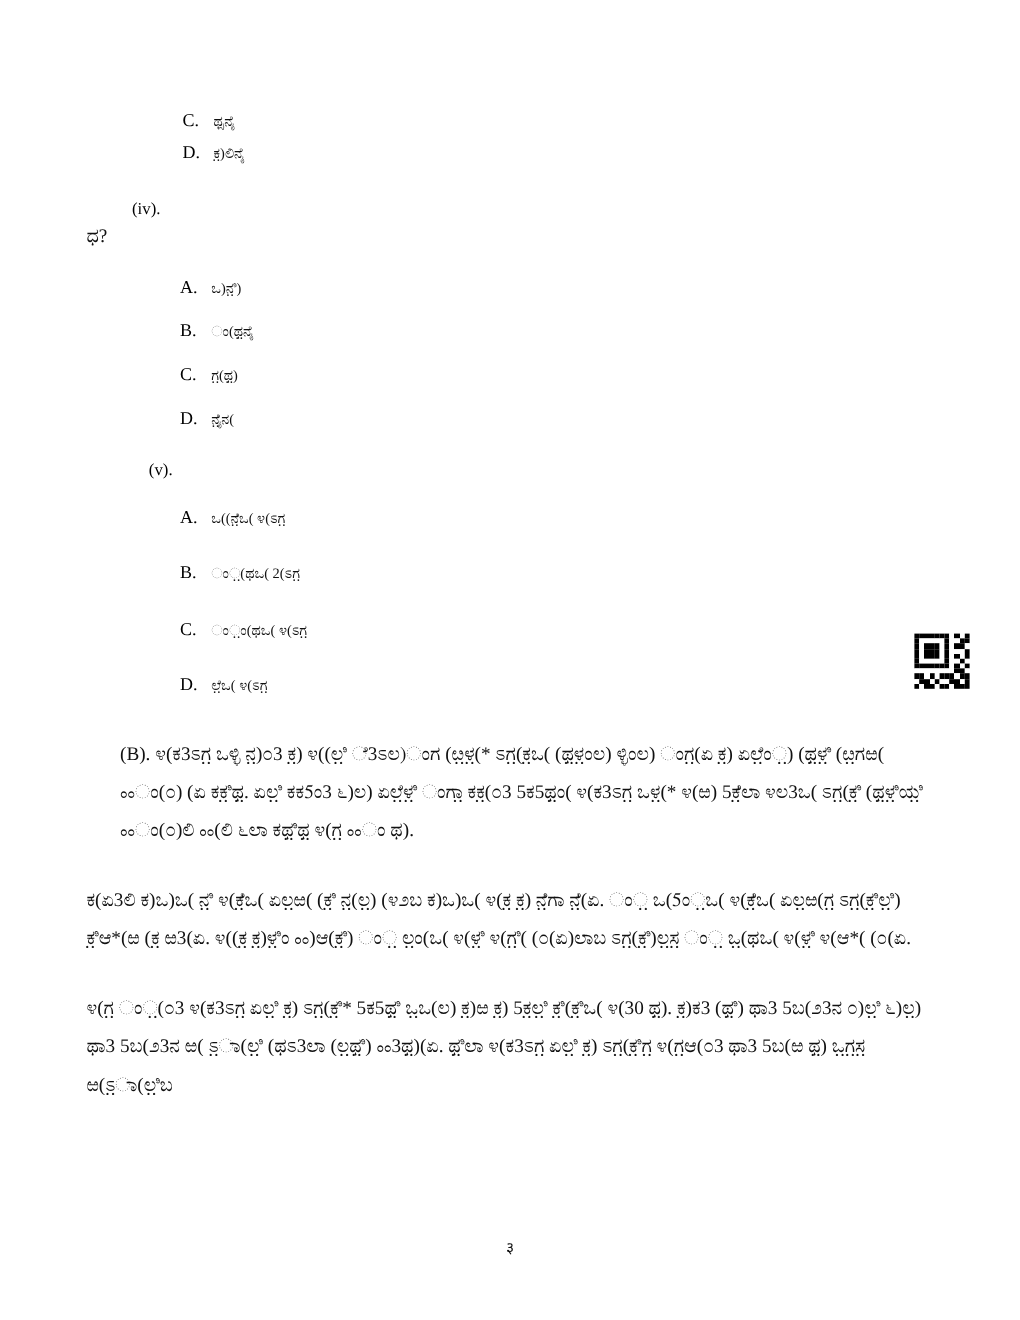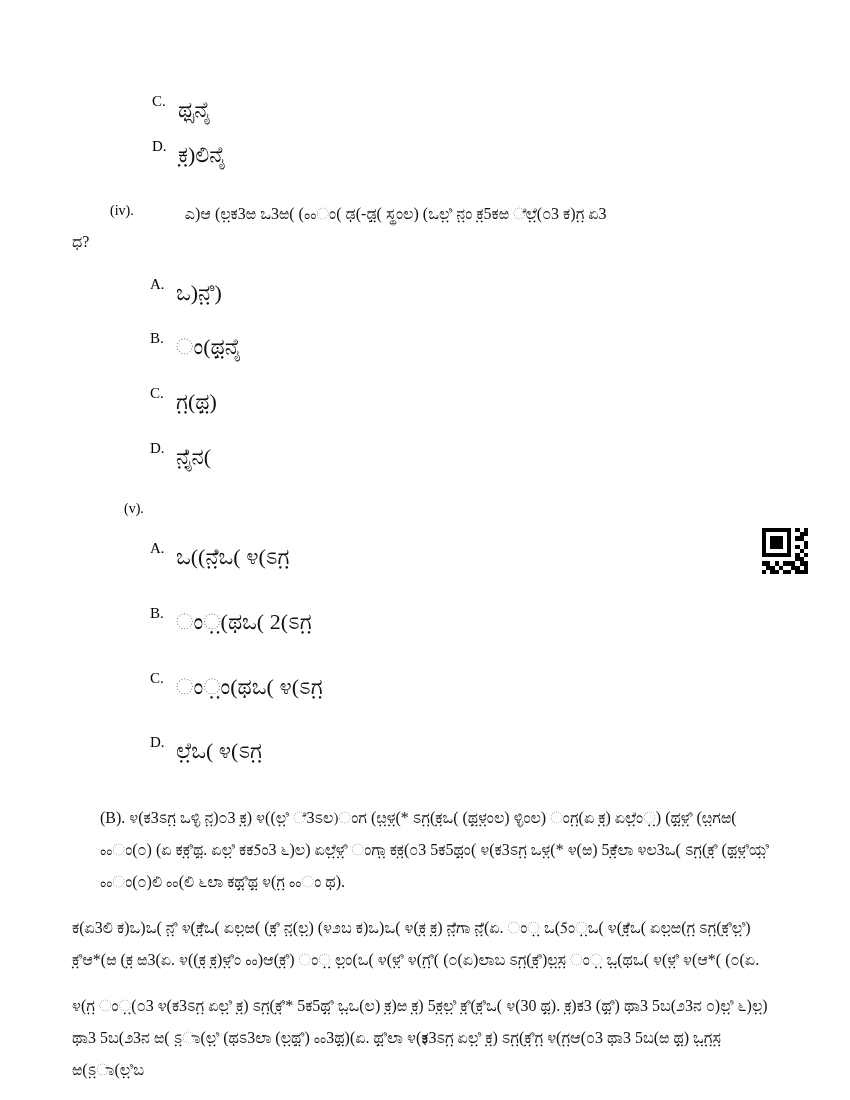--- a/index.html
+++ b/index.html
@@ -44,35 +44,34 @@
     line-height: 1.5;
   }
   .opt-label {
     width: 26px;
     flex: 0 0 26px;
     font-family: "Liberation Serif", serif;
     font-size: 15px;
   }
   .opt-text {
     font-family: "Liberation Serif", serif;
-    font-size: 22px;
+    font-size: 12px;
   }
 
   
   .indent-opt-a { margin-left: 78px; }
   .indent-opt-b { margin-left: 78px; }
   .indent-opt-c { margin-left: 80px; }
 
   .q-block {
     margin-top: 20px;
   }
   .q-line {
     display: flex;
     align-items: flex-start;
-    gap: 45px;
   }
   .q-num {
     flex: 0 0 auto;
     font-size: 14px;
     padding-right: 6px;
     padding-top: 2px;
     font-family: "Liberation Serif", serif;
   }
   .q-num.indent1 { margin-left: 38px; }
   .q-num.indent2 { margin-left: 52px; }
@@ -84,21 +83,21 @@
     font-size: 16px;
     line-height: 1.6;
     margin-top: 2px;
   }
 
   .opt-spaced .opt-item { margin-bottom: 14px; }
   .opt-tight .opt-item { margin-bottom: 4px; }
 
   
   .para {
-    margin-top: 14px;
+    margin-top: 26px;
     font-size: 16px;
     line-height: 2.0;
     text-align: left;
   }
   .para-first {
     margin-top: 30px;
     margin-left: 28px;
   }
 
   
@@ -139,21 +138,20 @@
     </li>
     <li class="opt-item">
       <span class="opt-label">D.</span>
       <span class="opt-text kn">ಕ಼)ಲಿನೈ</span>
     </li>
   </ul>
 
   <div class="q-block" style="margin-top:26px;">
     <div class="q-line">
       <span class="q-num indent1">(iv).</span>
-      <span class="q-text kn">ಎ)ಆ (ಲ಼ಕ3ಱ ಒ3ಱ( (ೲಂ( ಢ(-ಢ಼( ಸ್ಥಂಲ) (ಒಲ಼ಿ ನ಼ಂ ಕ಼5ಕಱ ೆಲ಼ೆ(೦3 ಕ)ಗ಼ ಏ3</span>
     </div>
     <div class="q-text-cont kn" style="margin-left:0px;">ಧ?</div>
 
     <ul class="opt-list opt-spaced indent-opt-a" style="margin-top:18px;">
       <li class="opt-item">
         <span class="opt-label">A.</span>
         <span class="opt-text kn">ಒ)ನ಼ಿ)</span>
       </li>
       <li class="opt-item">
         <span class="opt-label">B.</span>

